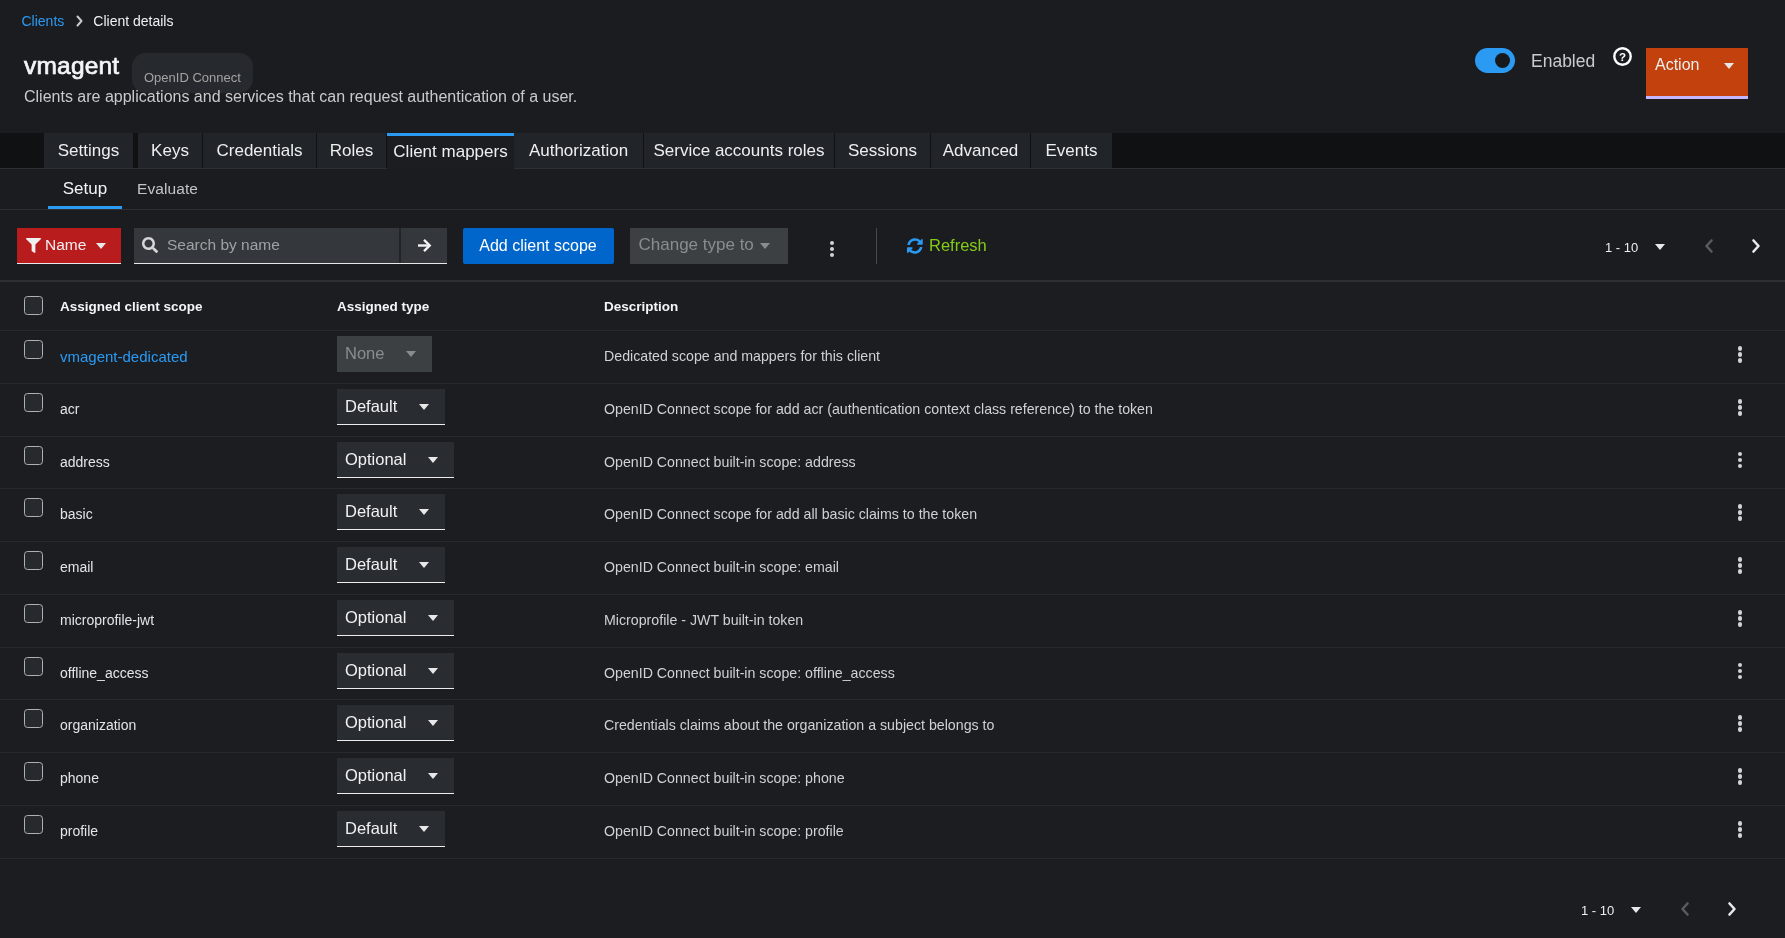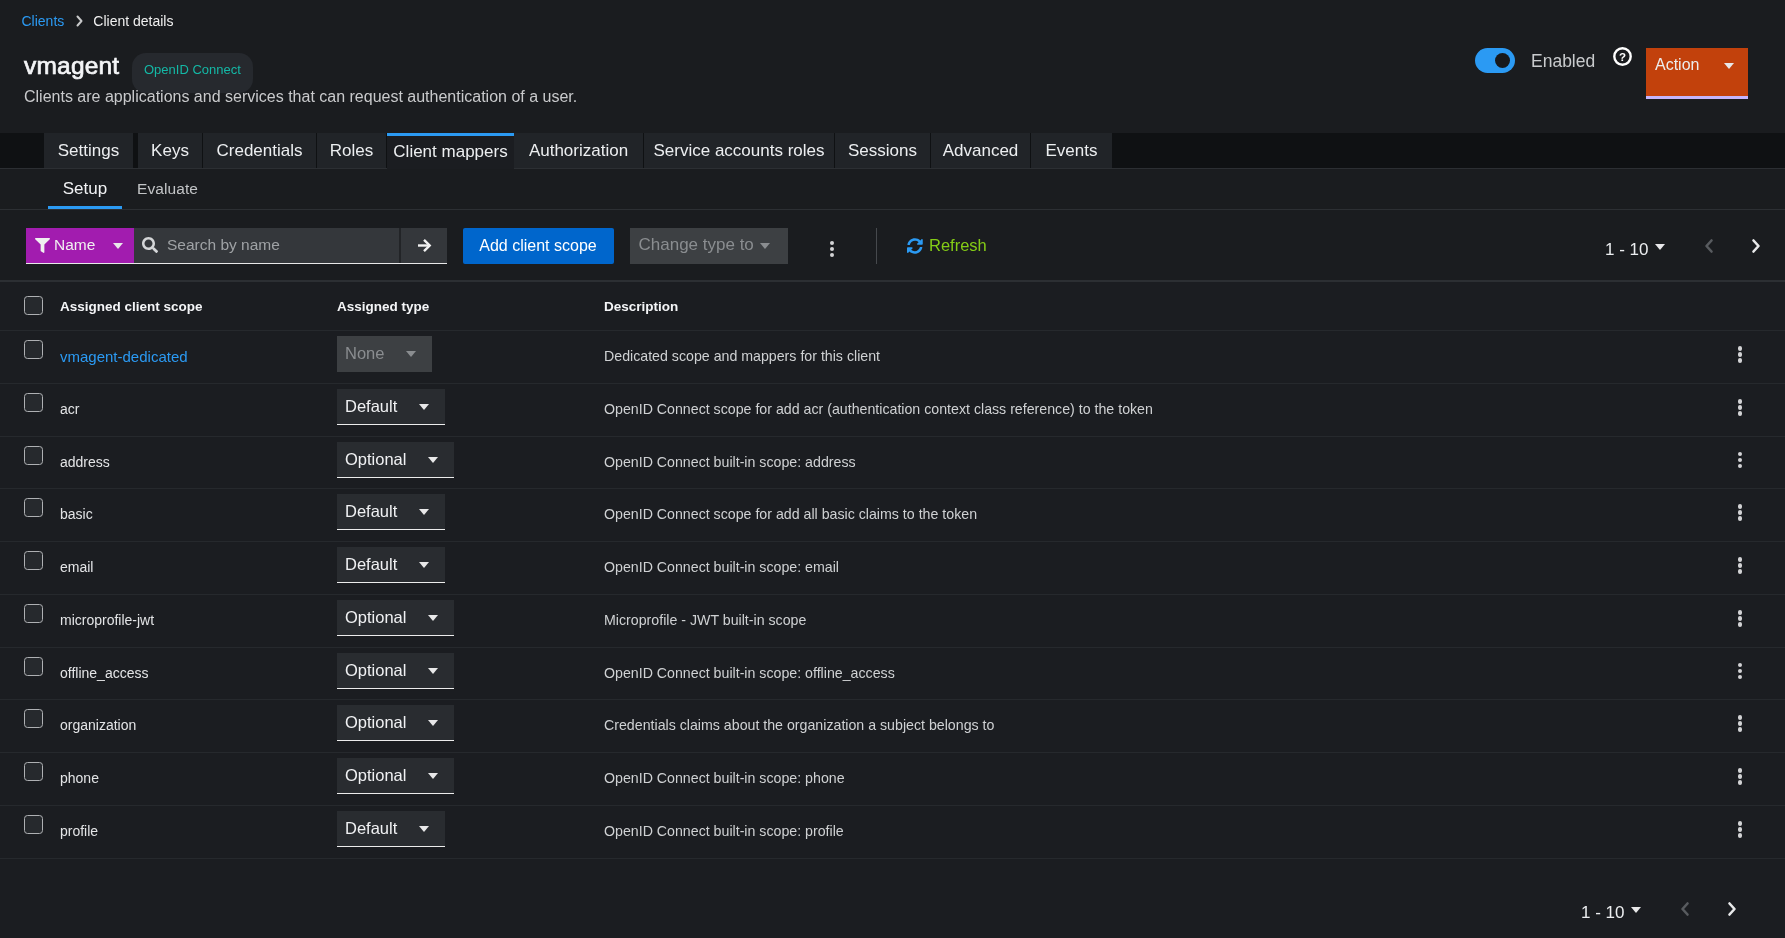--- a/index.html
+++ b/index.html
@@ -6,21 +6,21 @@
 html,body { width:1785px; height:938px; background:#1a1c1f; font-family:"Liberation Sans",sans-serif; overflow:hidden; }
 .abs { position:absolute; }
 body { position:relative; color:#f0f0f0; }
 
 
 #breadcrumb { position:absolute; left:21.5px; top:12px; height:18px; display:flex; align-items:center; font-size:14px; }
 #breadcrumb a { color:#2b9af3; text-decoration:none; }
 #breadcrumb .sep { margin-left:11px; margin-right:9px; display:flex; align-items:center; }
 #breadcrumb .cur { color:#f0f0f0; }
 #title { position:absolute; left:24px; top:52px; font-size:24.5px; font-weight:400; color:#f4f5f7; -webkit-text-stroke:0.7px #f4f5f7; letter-spacing:0.2px; }
-#badge { position:absolute; left:132px; top:53px; height:40px; border-radius:14px; background:#26292e; color:#14b8a6; font-size:13px; line-height:26px; padding:4px 12px; }
+#badge { position:absolute; left:132px; top:53px; height:40px; border-radius:14px; background:#26292e; color:#a3a3a3; font-size:13px; line-height:26px; padding:12px 12px; }
 #subtitle { position:absolute; left:24px; top:88px; font-size:16px; color:#c9cacc; }
 
 
 #toggle { position:absolute; left:1475px; top:47.5px; width:40px; height:25px; border-radius:13px; background:#2b9af3; }
 #toggle .knob { position:absolute; right:5px; top:5px; width:15px; height:15px; border-radius:50%; background:#17191c; }
 #enabled { position:absolute; left:1531px; top:51px; font-size:17.5px; color:#c9cbcd; }
 #help { position:absolute; left:1613px; top:47px; }
 #action { position:absolute; left:1646px; top:48px; width:102px; height:51px; background:#c2410c; border-bottom:3px solid #c4b5fd; }
 #action .lbl { position:absolute; left:9px; top:8px; font-size:16px; color:#eceded; }
 #action .caret { position:absolute; right:14px; top:15px; }
@@ -36,42 +36,42 @@
 .tab.active { background:#1b1d21; border-top:3px solid #2b9af3; height:36px; line-height:32px; z-index:2; border-right:none; }
 
 #subtabs { position:absolute; left:0; top:169px; width:1785px; height:41px; background:#1a1c1f; border-bottom:1px solid #2c2f33; }
 .subtab { position:absolute; top:0; height:40px; text-align:center; line-height:40px; font-size:17px; }
 .subtab.active { color:#f2f3f5; border-bottom:3px solid #2b9af3; }
 .subtab.idle { color:#c2c4c6; font-size:15.5px; letter-spacing:0.1px; }
 
 
 #toolbar { position:absolute; left:0; top:210px; width:1785px; height:71px; background:#1a1c1f; border-bottom:1px solid #2c2f33; }
 .ctl { position:absolute; top:17.5px; height:36px; }
-#fname { left:26px; width:112px; background:#a21caf; border-bottom:1px solid #e8e8e9; }
+#fname { left:17px; width:104px; background:#b91c1c; border-bottom:1px solid #e8e8e9; }
 #fname .icon { position:absolute; left:9px; top:10px; }
 #fname .lbl { position:absolute; left:28px; top:8px; font-size:15.5px; color:#f0f0f0; }
 #fname .caret { position:absolute; right:15px; top:15px; }
 #search { left:134px; width:313px; background:#34373b; border-bottom:1px solid #e8e8e9; }
 #search .icon { position:absolute; left:8px; top:9.5px; }
 #search .ph { position:absolute; left:33px; top:8px; font-size:15.5px; color:#9fa2a5; }
 #search .btn { position:absolute; right:0; top:0; width:48px; height:35px; border-left:2px solid #222427; }
 #search .btn svg { position:absolute; left:15px; top:9px; }
 #addbtn { left:462.5px; width:151px; background:#0066cc; border-radius:2px; color:#fff; font-size:16px; text-align:center; line-height:36px; }
 #chtype { left:629.5px; width:158px; background:#3d4043; }
 #chtype .lbl { position:absolute; left:9px; top:7.5px; font-size:17px; color:#8a8d90; }
 #chtype .caret { position:absolute; right:18px; top:15px; }
 #kebab-tb { left:825px; width:14px; top:21px; }
 .kdots { display:flex; flex-direction:column; align-items:center; justify-content:center; height:100%; gap:1.8px; }
 .kdots i { width:4.2px; height:4.2px; border-radius:50%; background:#d2d3d5; }
 #tbdivider { position:absolute; left:875.5px; top:17.5px; width:1px; height:36px; background:#46494d; }
 #refresh { position:absolute; left:907px; top:17.5px; height:36px; display:flex; align-items:center; color:#84cc16; font-size:16.5px; }
 #refresh svg { margin-right:6px; }
 
 
-.pgtext { font-size:17px; color:#eceef0; }
+.pgtext { font-size:13px; color:#eceef0; }
 
 
 #table { position:absolute; left:0; top:281px; width:1785px; background:#1b1d21; border-top:1px solid #2c2f33; }
 .thead { position:relative; height:49px; border-bottom:1px solid #26292d; }
 .row { position:relative; border-bottom:1px solid #26292d; }
 .cb { position:absolute; left:23.5px; width:19px; height:19px; border:1px solid #aeb0b3; border-radius:3.5px; background:#26292d; }
 .hcell { position:absolute; font-size:13.5px; font-weight:700; color:#f4f5f7; }
 .cname { position:absolute; left:60px; font-size:14px; color:#e3e4e6; }
 .cname a { color:#2b9af3; text-decoration:none; font-size:15px; }
 .cdesc { position:absolute; left:604px; font-size:14.2px; color:#cfd1d3; }
@@ -276,21 +276,21 @@
       </div>
   </div>
 
   <div class="row" style="height:53px;">
     <span class="cb" style="top:9px;"></span>
     <span class="cname" style="top:17px;">microprofile-jwt</span>
     <div class="sel" style="width:117px; top:5px;">
         <span class="lbl">Optional</span>
         <span class="caret"></span>
       </div>
-    <span class="cdesc" style="top:17px;">Microprofile - JWT built-in scope</span>
+    <span class="cdesc" style="top:17px;">Microprofile - JWT built-in token</span>
     <div class="rkebab">
         <div class="kdots">
           <i></i>
           <i></i>
           <i></i>
         </div>
       </div>
   </div>
 
   <div class="row" style="height:52px;">

